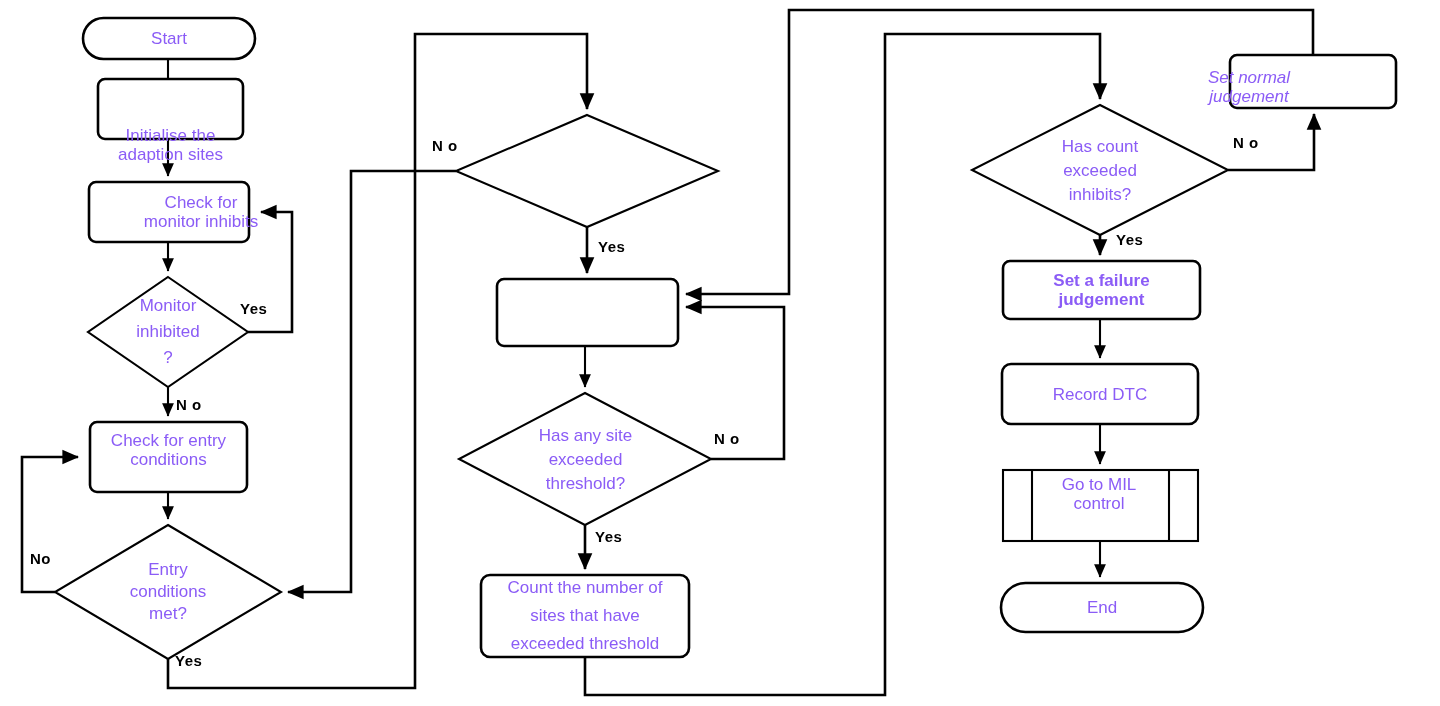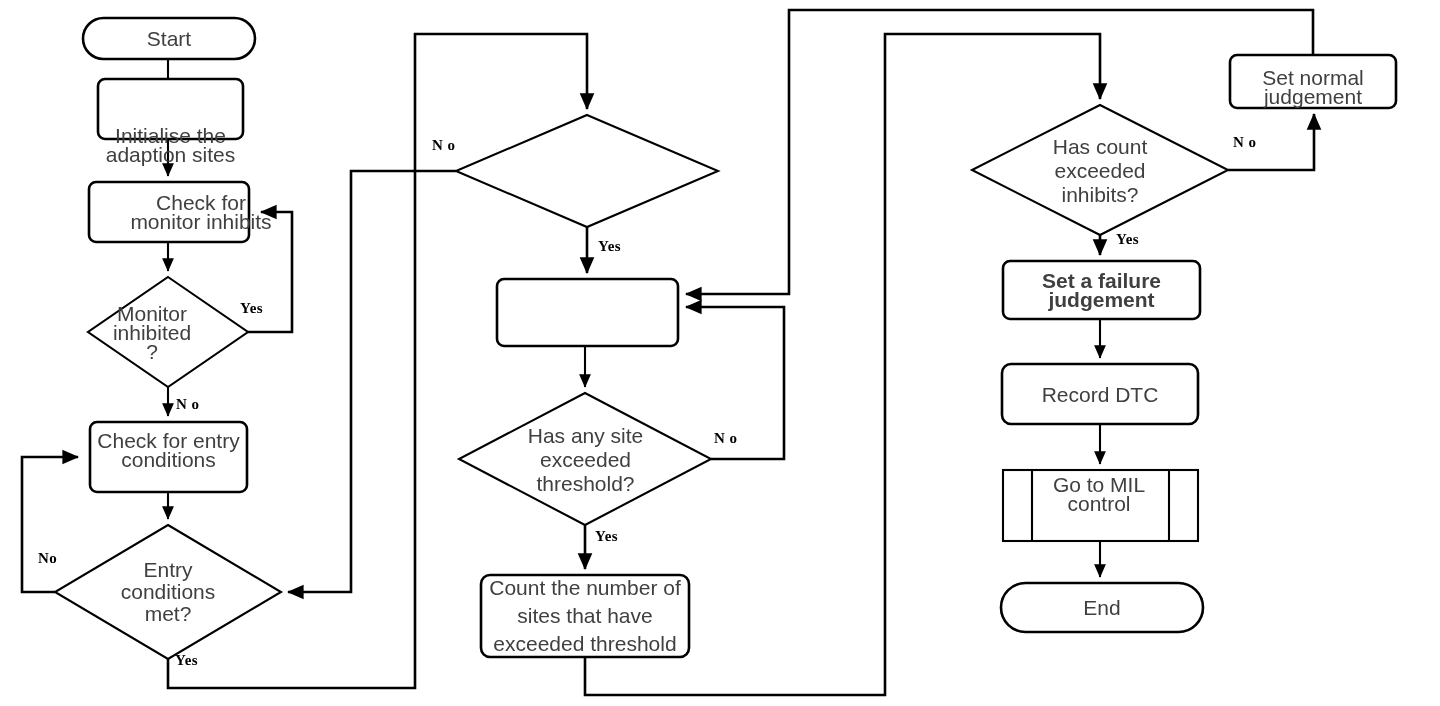--- a/index.html
+++ b/index.html
@@ -25,29 +25,29 @@
     width: 1440px;
     height: 706px;
   }
   .node-text {
     position: absolute;
     display: flex;
     align-items: center;
     justify-content: center;
     text-align: center;
     font-family: "Liberation Sans", sans-serif;
-    font-size: 21px;
+    font-size: 17px;
     line-height: 19px;
-    color: #404040;
+    color: #8b5cf6;
     white-space: pre-line;
     pointer-events: none;
   }
   .edge-label {
     position: absolute;
-    font-family: Liberation Serif, serif;
+    font-family: Liberation Sans, sans-serif;
     font-size: 15px;
     font-weight: bold;
     letter-spacing: 0.5px;
     color: #000000;
     white-space: nowrap;
   }
 </style>
 </head>
 <body>
 
@@ -112,21 +112,21 @@
       <path d="M 1313 55 L 1313 10 L 789 10 L 789 294 L 686 294" stroke-width="2.6" marker-end="url(#arrow)"></path>
 
     </g>
   </svg>
 
   <div class="node-text" style="left:83px; top:18px; width:172px; height:41px;">Start</div>
   <div class="node-text" style="left:98px; top:79px; width:145px; height:60px;margin-top:36px;">Initialise the
 adaption sites</div>
   <div class="node-text" style="left:89px; top:182px; width:160px; height:60px;margin-left:32px;">Check for
 monitor inhibits</div>
-  <div class="node-text" style="left:92px; top:288px; width:120px; height:88px; line-height:19px;">Monitor
+  <div class="node-text" style="left:108px; top:288px; width:120px; height:88px; line-height:26px;">Monitor
 inhibited
 ?</div>
   <div class="node-text" style="left:90px; top:424px; width:157px; height:52px;">Check for entry
 conditions</div>
   <div class="node-text" style="left:103px; top:550px; width:130px; height:84px; line-height:22px;">Entry
 conditions
 met?</div>
 
   <div class="node-text" style="left:513px; top:420px; width:145px; height:80px; line-height:24px;">Has any site
 exceeded
@@ -136,27 +136,27 @@
 exceeded threshold</div>
 
   <div class="node-text" style="left:1030px; top:131px; width:140px; height:80px; line-height:24px;">Has count
 exceeded
 inhibits?</div>
   <div class="node-text" style="left:1003px; top:263px; width:197px; height:54px;font-weight:bold;">Set a failure
 judgement</div>
   <div class="node-text" style="left:1002px; top:364px; width:196px; height:60px;">Record DTC</div>
   <div class="node-text" style="left:1034px; top:470px; width:130px; height:60px; align-items:flex-start; padding-top:5px;">Go to MIL
 control</div>
-  <div class="node-text" style="left:1230px; top:55px; width:166px; height:63px;">Set normal
+  <div class="node-text" style="left:1166px; top:55px; width:166px; height:63px;font-style:italic;">Set normal
 judgement</div>
   <div class="node-text" style="left:1001px; top:583px; width:202px; height:49px;">End</div>
 
   <div class="edge-label" style="left:240px; top:300px;">Yes</div>
   <div class="edge-label" style="left:176px; top:396px;">N o</div>
-  <div class="edge-label" style="left:38px; top:550px;">No</div>
+  <div class="edge-label" style="left:30px; top:550px;">No</div>
   <div class="edge-label" style="left:175px; top:652px;">Yes</div>
 
   <div class="edge-label" style="left:432px; top:137px;">N o</div>
   <div class="edge-label" style="left:598px; top:238px;">Yes</div>
   <div class="edge-label" style="left:714px; top:430px;">N o</div>
   <div class="edge-label" style="left:595px; top:528px;">Yes</div>
 
   <div class="edge-label" style="left:1233px; top:134px;">N o</div>
   <div class="edge-label" style="left:1116px; top:231px;">Yes</div>
 

